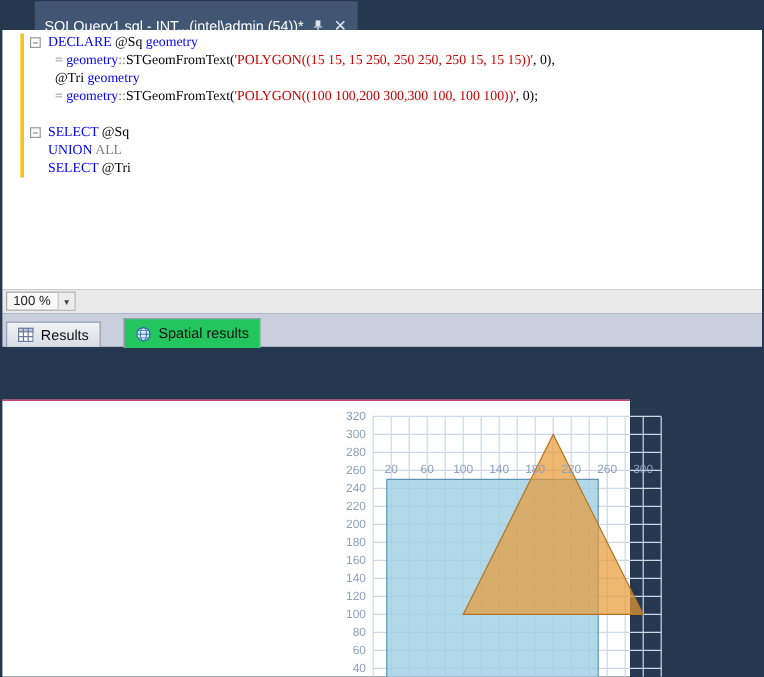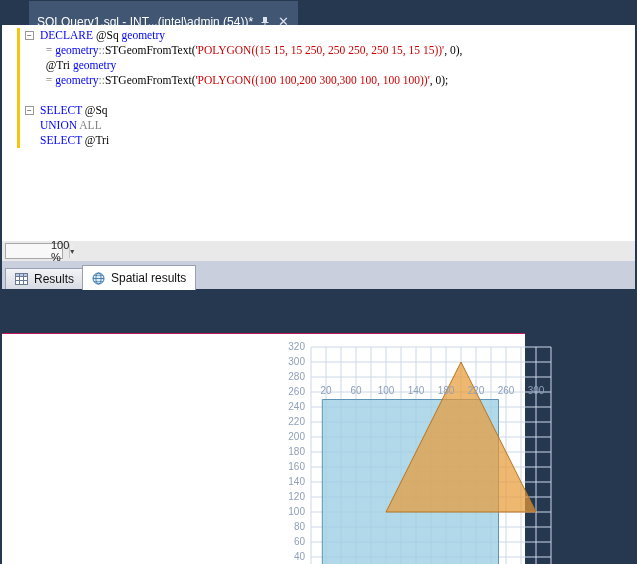--- a/index.html
+++ b/index.html
@@ -27,31 +27,31 @@
   .code-line{height:15px;line-height:15px;}
   .tk-kw{color:var(--c-keyword,#0000ff);}
   .tk-pl{color:var(--c-plain,#000);}
   .tk-op{color:var(--c-operator,#808080);}
   .tk-str{color:var(--c-string,#cc0000);}
 
   
   .zoom-strip{position:absolute;left:2px;top:241px;width:633px;height:20px;background:#e9e9e9;}
   .zoom-combo{position:absolute;left:3px;top:2px;height:16px;width:58px;box-sizing:border-box;
               background:#f8f8f8;border:1px solid #a7a7a7;display:flex;align-items:center;
-              font-size:11px;color:#222;cursor:default;padding-left:40px;}
+              font-size:11px;color:#222;cursor:default;}
   .zoom-value{padding-left:5px;flex:1;}
   .zoom-arrow{width:13px;align-self:stretch;display:flex;align-items:center;justify-content:center;
               font-size:8px;color:#444;border-left:1px solid #c5c5c5;background:#ececec;}
 
   
   .results-band{position:absolute;left:2px;top:261px;width:633px;height:28px;background:#c9cfdc;}
   .rtab{position:absolute;bottom:0;height:21px;display:flex;align-items:center;gap:6px;
         padding:0 9px;font-size:12px;color:#111;box-sizing:border-box;
         background:linear-gradient(#f2f3f6,#d8dbe3);border:1px solid #98a0b2;border-bottom:none;cursor:default;}
-  .rtab.active{height:25px;background:#ffffff;z-index:3;bottom:-1px;border-bottom:none;}
+  .rtab.active{height:25px;background:#22c55e;z-index:3;bottom:-1px;border-bottom:none;margin-left:21px;}
   .rtab .icon{display:flex;align-items:center;}
 
   
   .spatial-pane{position:absolute;left:2px;top:289px;width:523px;height:267px;background:#fff;
                 border-top:1px solid #be185d;box-sizing:content-box;margin-top:44px;}
   .chart-svg{position:absolute;left:0;top:0;width:633px;height:267px;}
 </style>
 </head>
 <body>
 

